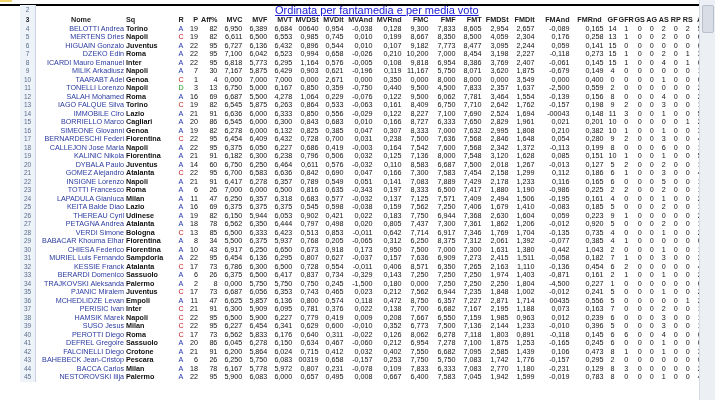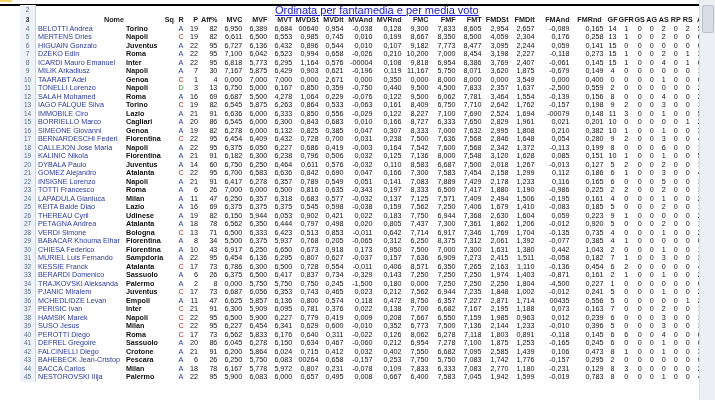--- a/index.html
+++ b/index.html
@@ -4,28 +4,28 @@
 <style>
   html,body{margin:0;padding:0;}
   body{width:715px;height:400px;overflow:hidden;background:#fff;font-family:"Liberation Sans",sans-serif;position:relative;}
   .topbar{position:absolute;left:0;top:0;width:700px;height:4px;border-bottom:2px solid #000;background:#fff;}
   .topbar .mark{position:absolute;left:0;top:-2px;width:12px;height:4px;background:#f3d36b;}
   .topbar .endcap{position:absolute;right:-3px;top:1px;width:4px;height:4px;background:#000;}
   .sheet{position:absolute;left:0;top:5px;width:700px;padding-left:20px;}
   table{border-collapse:collapse;table-layout:fixed;font-size:7.2px;}
   td{height:8.5px;line-height:8.5px;padding:0;white-space:nowrap;overflow:hidden;}
   td.rn{width:15px;background:#eef3fa;color:#5a6d8a;text-align:center;border-right:1px solid #c9d3e3;font-size:6.5px;}
-  td.nome{width:86px;color:#2a3aa0;padding-left:2px;}
+  td.nome{width:86px;color:#2a3aa0;padding-left:2px;text-align:right;}
   td.sq{width:48px;color:#111;padding-left:2px;font-weight:bold;}
   td.r{width:14px;text-align:center;}
   td.num{text-align:right;padding-right:3px;color:#111;}
   td.ctr{text-align:center;color:#111;}
   tr.hdr td{font-weight:bold;color:#222;}
-  tr.hdr td.nome{color:#222;text-align:right;margin-top:46px;}
-  tr.hdr td.sq{text-align:right;}
+  tr.hdr td.nome{color:#222;text-align:center;margin-top:46px;}
+  tr.hdr td.sq{text-align:left;}
   tr.title td.titlecell{text-align:center;font-size:11px;color:#1a1ad8;text-decoration:underline;height:11px;line-height:11px;}
   .role-A{color:#2233aa;}
   .role-C{color:#c02020;}
   .role-D{color:#1f9a1f;}
   .scrollbar{position:absolute;right:0;top:0;width:15px;height:400px;background:#eceff3;border-left:1px solid #d8dde5;}
   .scrollbar .thumb{position:absolute;left:2px;top:5px;width:10px;height:26px;background:#d9dee6;border:1px solid #b9c0cc;border-radius:2px;}
 </style>
 </head>
 <body>
 
@@ -232,21 +232,21 @@
           <td class="nome">ICARDI Mauro Emanuel</td>
           <td class="sq">Inter</td>
           <td class="r role-A">A</td>
           <td class="num">22</td>
           <td class="num">95</td>
           <td class="num">6,818</td>
           <td class="num">5,773</td>
           <td class="num">6,295</td>
           <td class="num">1,164</td>
           <td class="num">0,576</td>
-          <td class="num">-00004</td>
+          <td class="num">-0,005</td>
           <td class="num">0,108</td>
           <td class="num">9,818</td>
           <td class="num">6,954</td>
           <td class="num">8,386</td>
           <td class="num">3,769</td>
           <td class="num">2,407</td>
           <td class="num">-0,061</td>
           <td class="num">0,145</td>
           <td class="ctr">15</td>
           <td class="ctr">1</td>
@@ -425,21 +425,21 @@
           <td class="num">6,333</td>
           <td class="num">0,850</td>
           <td class="num">0,556</td>
           <td class="num">-0,029</td>
           <td class="num">0,122</td>
           <td class="num">8,227</td>
           <td class="num">7,100</td>
           <td class="num">7,690</td>
           <td class="num">2,524</td>
           <td class="num">1,694</td>
-          <td class="num">-00079</td>
+          <td class="num">-00043</td>
           <td class="num">0,148</td>
           <td class="ctr">11</td>
           <td class="ctr">3</td>
           <td class="ctr">0</td>
           <td class="ctr">0</td>
           <td class="ctr">1</td>
           <td class="ctr">0</td>
           <td class="ctr">0</td>
           <td class="ctr">5</td>
           <td class="ctr">0</td>
@@ -846,21 +846,21 @@
           <td class="ctr">0</td>
           <td class="ctr">1</td>
           <td class="ctr">0</td>
         </tr>
         <tr>
           <td class="rn">28</td>
           <td class="nome">VERDI Simone</td>
           <td class="sq">Bologna</td>
           <td class="r role-C">C</td>
           <td class="num">13</td>
-          <td class="num">71</td>
+          <td class="num">85</td>
           <td class="num">6,500</td>
           <td class="num">6,333</td>
           <td class="num">6,423</td>
           <td class="num">0,513</td>
           <td class="num">0,853</td>
           <td class="num">-0,011</td>
           <td class="num">0,642</td>
           <td class="num">7,714</td>
           <td class="num">6,917</td>
           <td class="num">7,346</td>
@@ -1315,21 +1315,21 @@
         <tr>
           <td class="rn">43</td>
           <td class="nome">BAHEBECK Jean-Cristop</td>
           <td class="sq">Pescara</td>
           <td class="r role-A">A</td>
           <td class="num">6</td>
           <td class="num">26</td>
           <td class="num">6,250</td>
           <td class="num">5,750</td>
           <td class="num">6,083</td>
-          <td class="num">00264</td>
+          <td class="num">00319</td>
           <td class="num">0,658</td>
           <td class="num">-0,157</td>
           <td class="num">0,253</td>
           <td class="num">7,750</td>
           <td class="num">5,750</td>
           <td class="num">7,083</td>
           <td class="num">1,742</td>
           <td class="num">1,776</td>
           <td class="num">-0,157</td>
           <td class="num">0,295</td>

